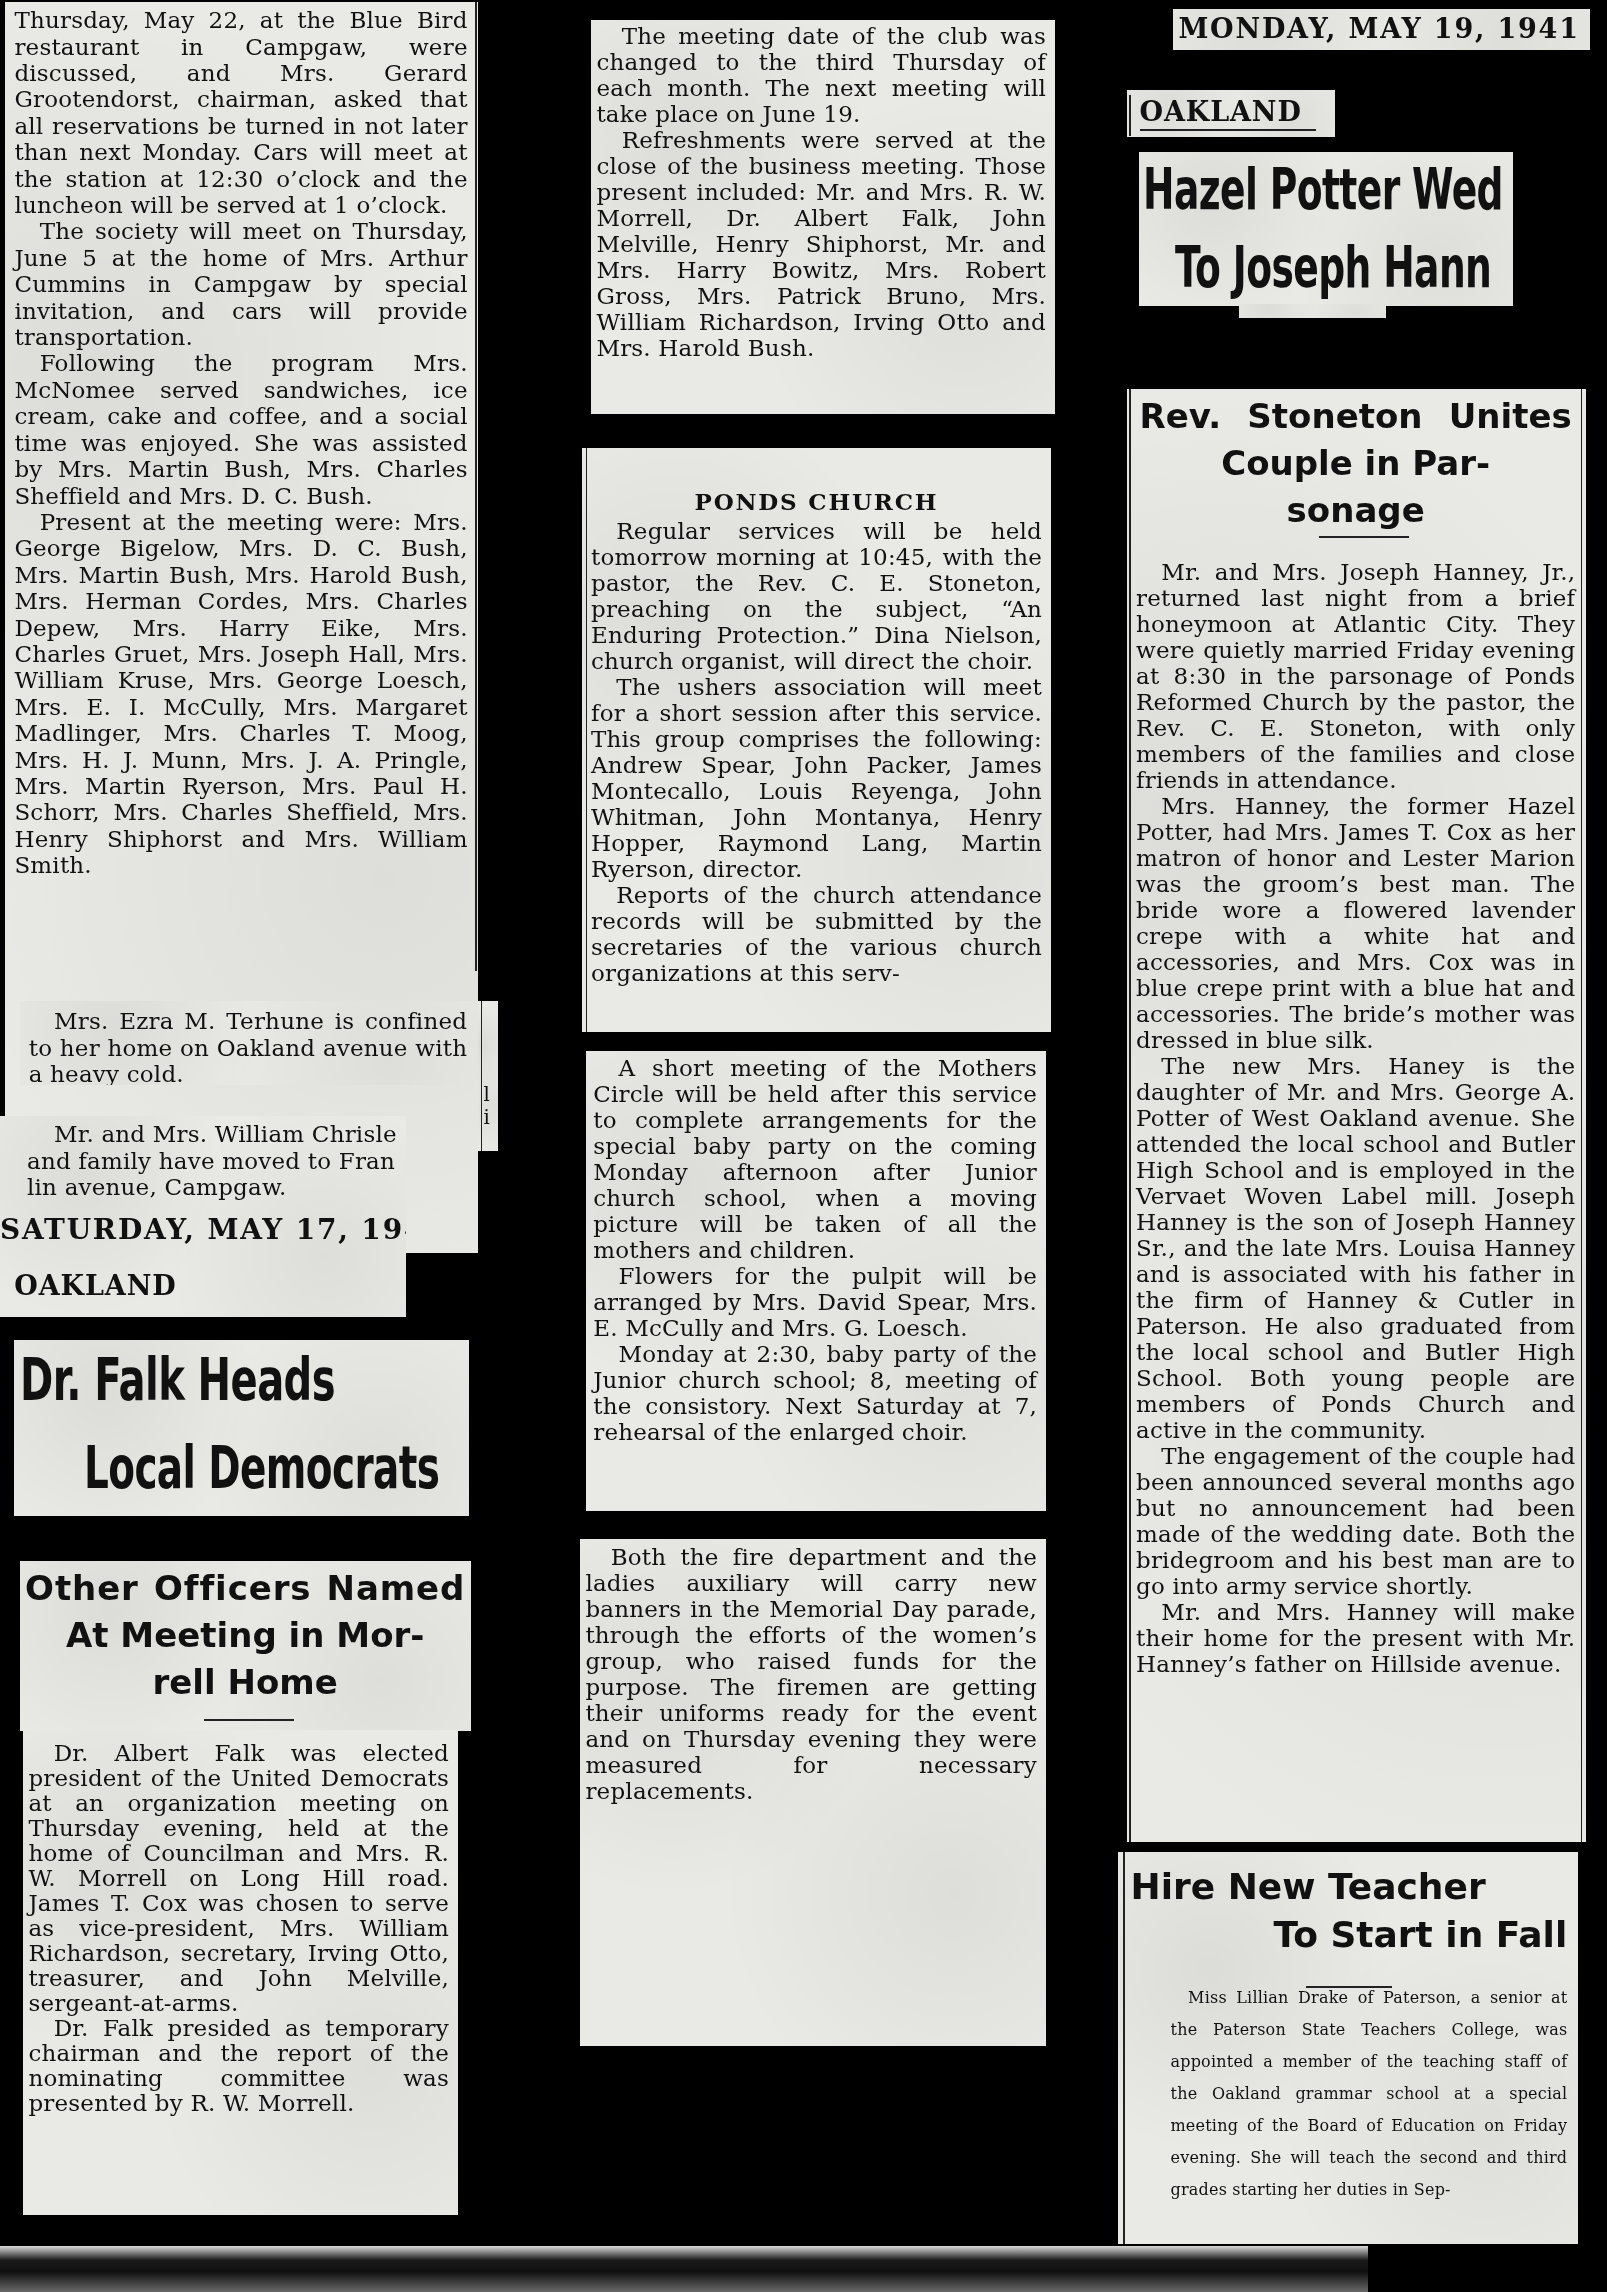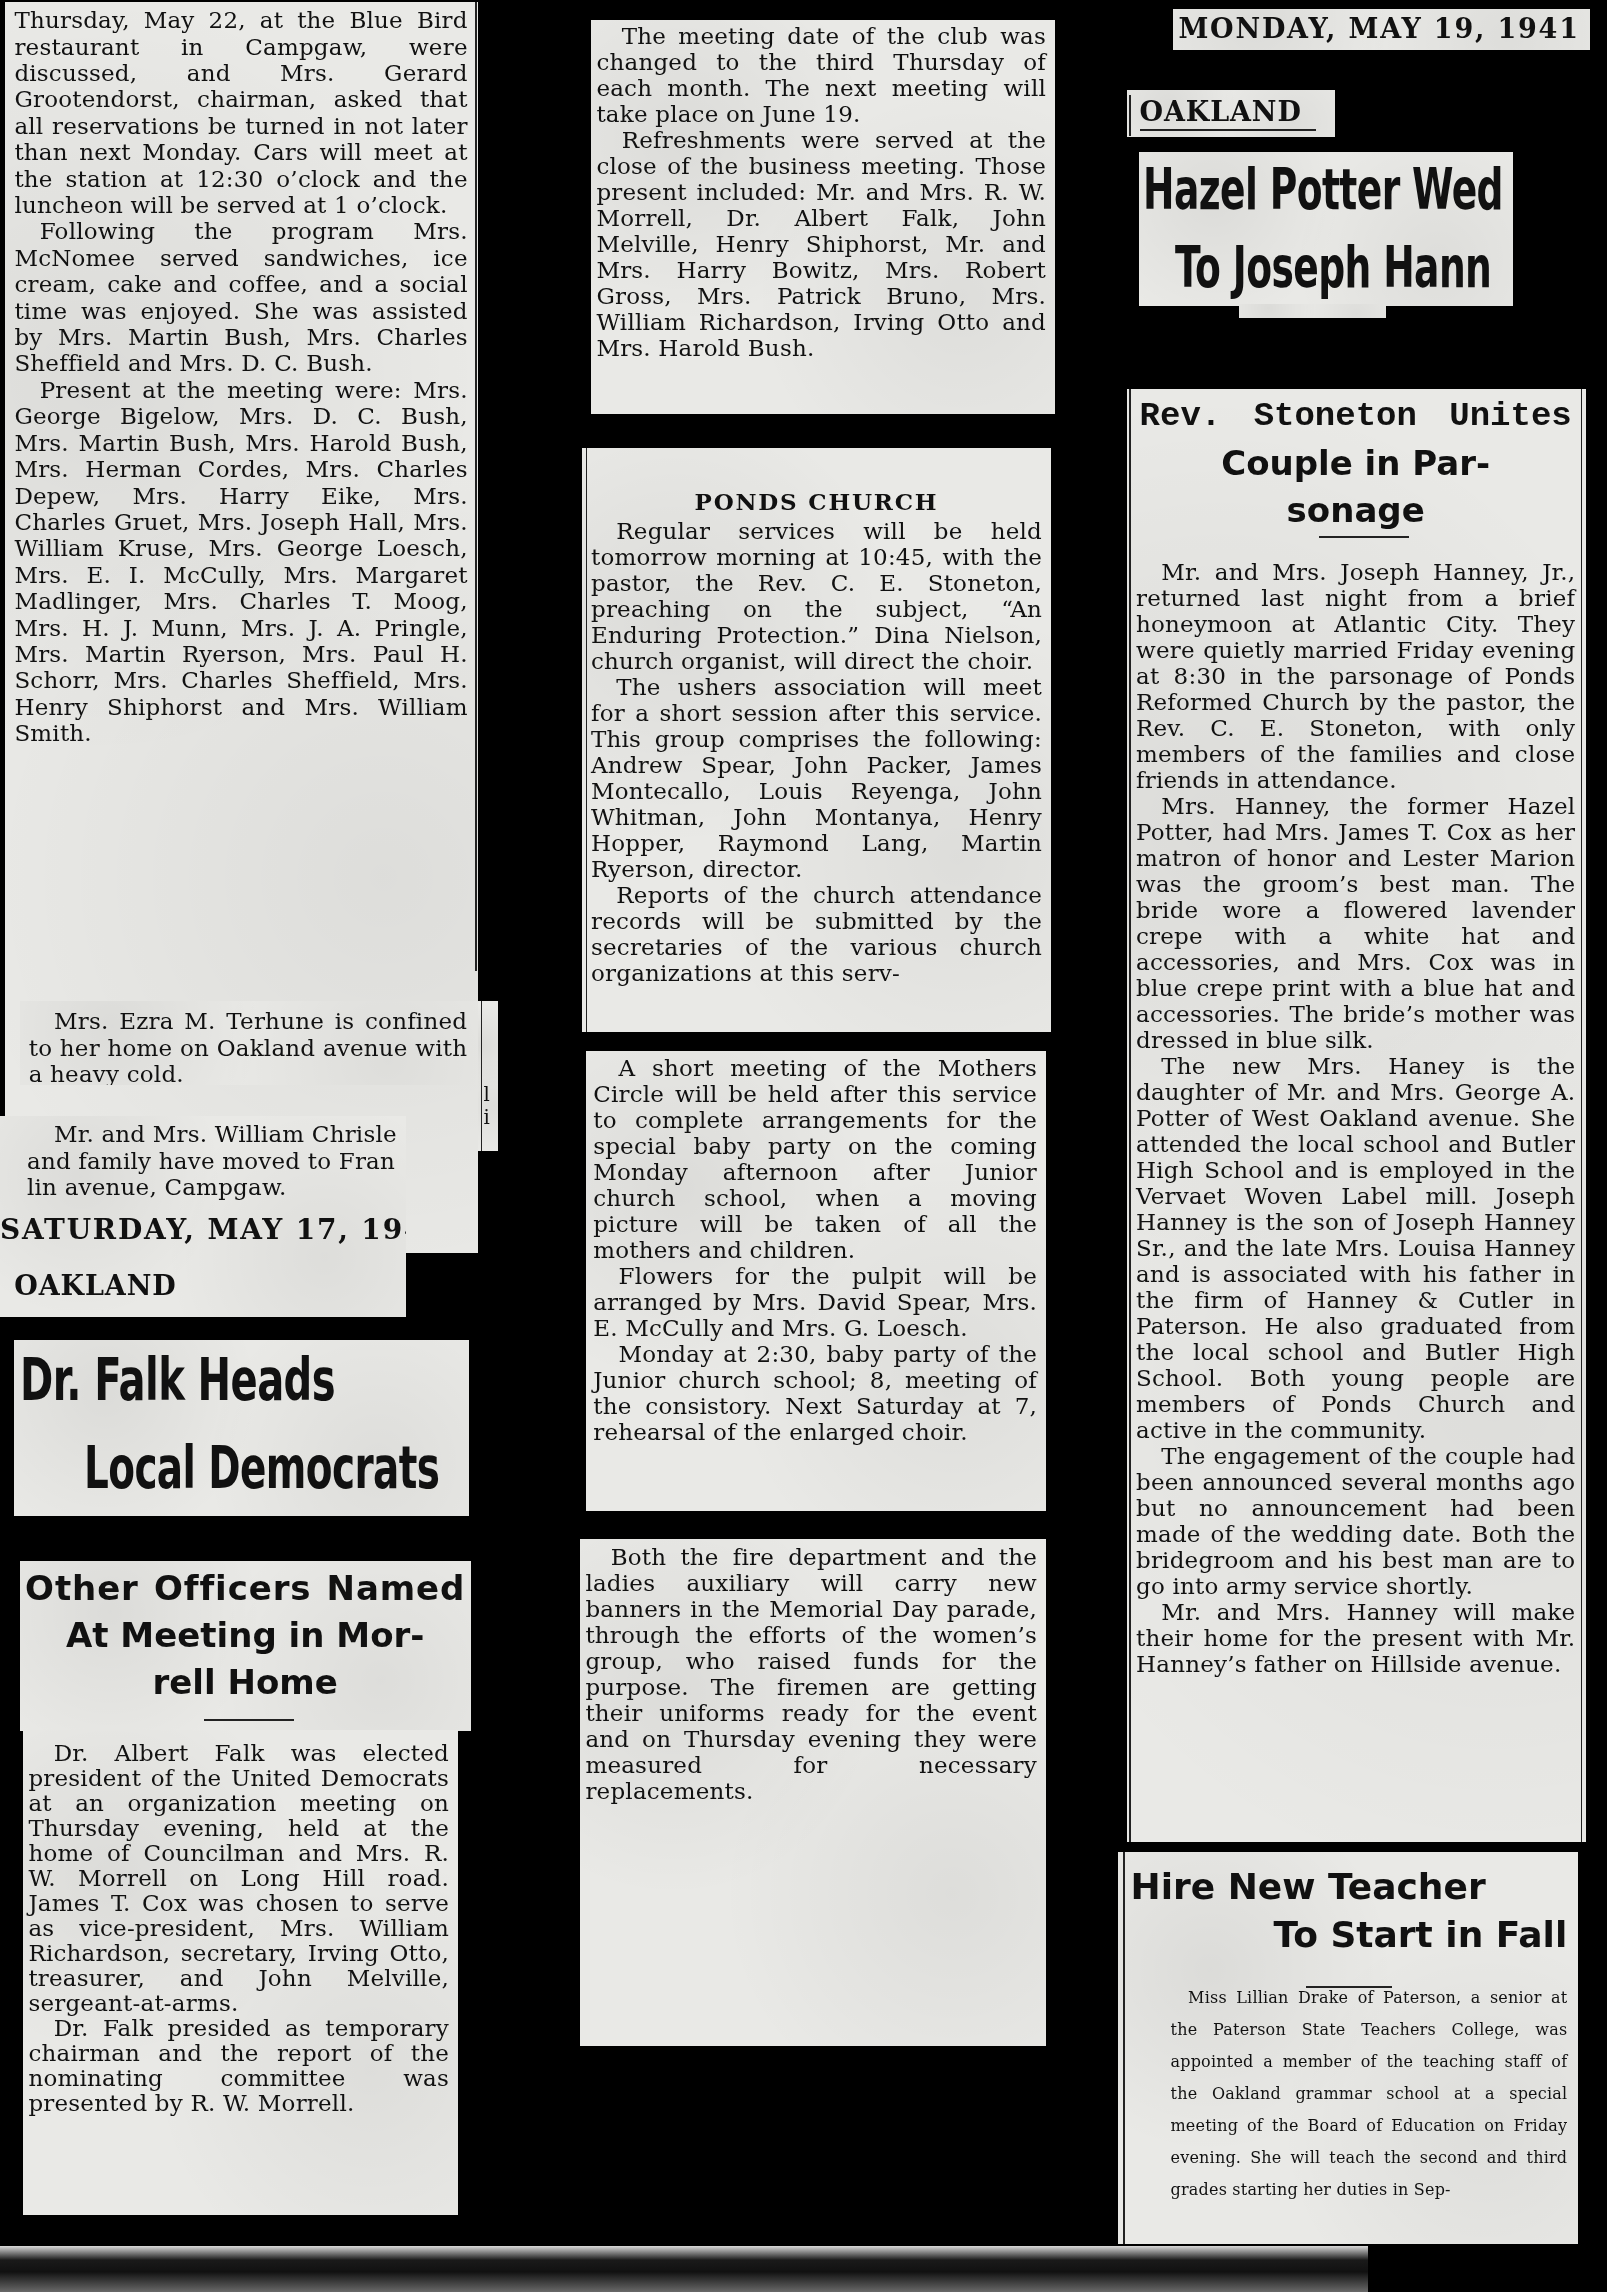--- a/index.html
+++ b/index.html
@@ -54,20 +54,21 @@
   }
   .rule { position: absolute; background: #222; height: 2.7px; }
   .vrule { position: absolute; background: #222; width: 1.8px; }
 </style>
 </head>
 <body>
 
 <div class="clip" style="left:5.4px; top:1.8px; width:473px; height:1251px; padding:5.4px 10.7px 0 9px;">
   <div class="body-text">
     <p class="noindent">Thursday, May 22, at the Blue Bird restaurant in Campgaw, were discussed, and Mrs. Gerard Grootendorst, chairman, asked that all reservations be turned in not later than next Monday. Cars will meet at the station at 12:30 o’clock and the luncheon will be served at 1 o’clock.</p>
+    <p>The society will meet on Thursday, June 5 at the home of Mrs. Arthur Cummins in Campgaw by special invitation, and cars will provide transportation.</p>
     <p>Following the program Mrs. McNomee served sandwiches, ice cream, cake and coffee, and a social time was enjoyed. She was assisted by Mrs. Martin Bush, Mrs. Charles Sheffield and Mrs. D. C. Bush.</p>
     <p>Present at the meeting were: Mrs. George Bigelow, Mrs. D. C. Bush, Mrs. Martin Bush, Mrs. Harold Bush, Mrs. Herman Cordes, Mrs. Charles Depew, Mrs. Harry Eike, Mrs. Charles Gruet, Mrs. Joseph Hall, Mrs. William Kruse, Mrs. George Loesch, Mrs. E. I. McCully, Mrs. Margaret Madlinger, Mrs. Charles T. Moog, Mrs. H. J. Munn, Mrs. J. A. Pringle, Mrs. Martin Ryerson, Mrs. Paul H. Schorr, Mrs. Charles Sheffield, Mrs. Henry Shiphorst and Mrs. William Smith.</p>
   </div>
   <div class="vrule" style="right:1.8px; top:0; height:969px;"></div>
 </div>
 
 <div class="clip" style="left:19.7px; top:1001px; width:460px; height:84px; padding:7.2px 12.5px 0 9px;">
   <div class="body-text">
     <p>Mrs. Ezra M. Terhune is confined to her home on Oakland avenue with a heavy cold.</p>
   </div>
@@ -153,21 +154,21 @@
 
 <div class="clip" style="left:1139px; top:152px; width:374px; height:154px;">
   <div class="hd-cond" style="position:absolute; left:3.6px; top:3.6px; font-size:57px; transform:scaleX(0.66);">Hazel Potter Wed</div>
   <div class="hd-cond" style="position:absolute; left:36px; top:82px; font-size:57px; transform:scaleX(0.66);">To Joseph Hann</div>
 </div>
 <div class="clip" style="left:1239px; top:304px; width:147px; height:14.3px;"></div>
 
 <div class="clip" style="left:1127px; top:389px; width:459px; height:1453px; padding:3.6px 10.7px 0 9px;">
   <div class="vrule" style="left:1.8px; top:0; height:1453px;"></div>
   <div class="vrule" style="right:3.6px; top:0; height:1453px;"></div>
-  <div class="hd-sans" style="font-size:34px; text-align:justify; text-align-last:justify; padding:0 3.6px;font-family:Liberation Mono, monospace;">Rev. Stoneton Unites</div>
+  <div class="hd-sans" style="font-size:34px; text-align:justify; text-align-last:justify; padding:0 3.6px;">Rev. Stoneton Unites</div>
   <div class="hd-sans" style="font-size:34px;">Couple in Par-</div>
   <div class="hd-sans" style="font-size:34px;">sonage</div>
   <div class="rule" style="left:192px; width:90px; top:147px; height:1.8px;"></div>
   <div class="body-text" style="font-size:23px; line-height:26px; margin-top:25px;">
     <p>Mr. and Mrs. Joseph Hanney, Jr., returned last night from a brief honeymoon at Atlantic City. They were quietly married Friday evening at 8:30 in the parsonage of Ponds Reformed Church by the pastor, the Rev. C. E. Stoneton, with only members of the families and close friends in attendance.</p>
     <p>Mrs. Hanney, the former Hazel Potter, had Mrs. James T. Cox as her matron of honor and Lester Marion was the groom’s best man. The bride wore a flowered lavender crepe with a white hat and accessories, and Mrs. Cox was in blue crepe print with a blue hat and accessories. The bride’s mother was dressed in blue silk.</p>
     <p>The new Mrs. Haney is the daughter of Mr. and Mrs. George A. Potter of West Oakland avenue. She attended the local school and Butler High School and is employed in the Vervaet Woven Label mill. Joseph Hanney is the son of Joseph Hanney Sr., and the late Mrs. Louisa Hanney and is associated with his father in the firm of Hanney &amp; Cutler in Paterson. He also graduated from the local school and Butler High School. Both young people are members of Ponds Church and active in the community.</p>
     <p>The engagement of the couple had been announced several months ago but no announcement had been made of the wedding date. Both the bridegroom and his best man are to go into army service shortly.</p>
     <p>Mr. and Mrs. Hanney will make their home for the present with Mr. Hanney’s father on Hillside avenue.</p>
   </div>

